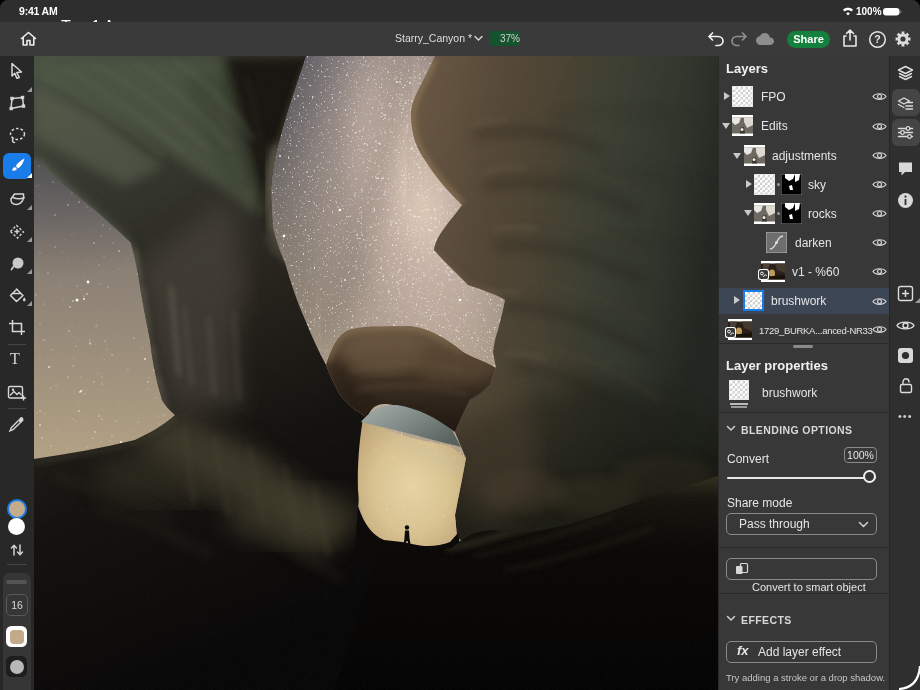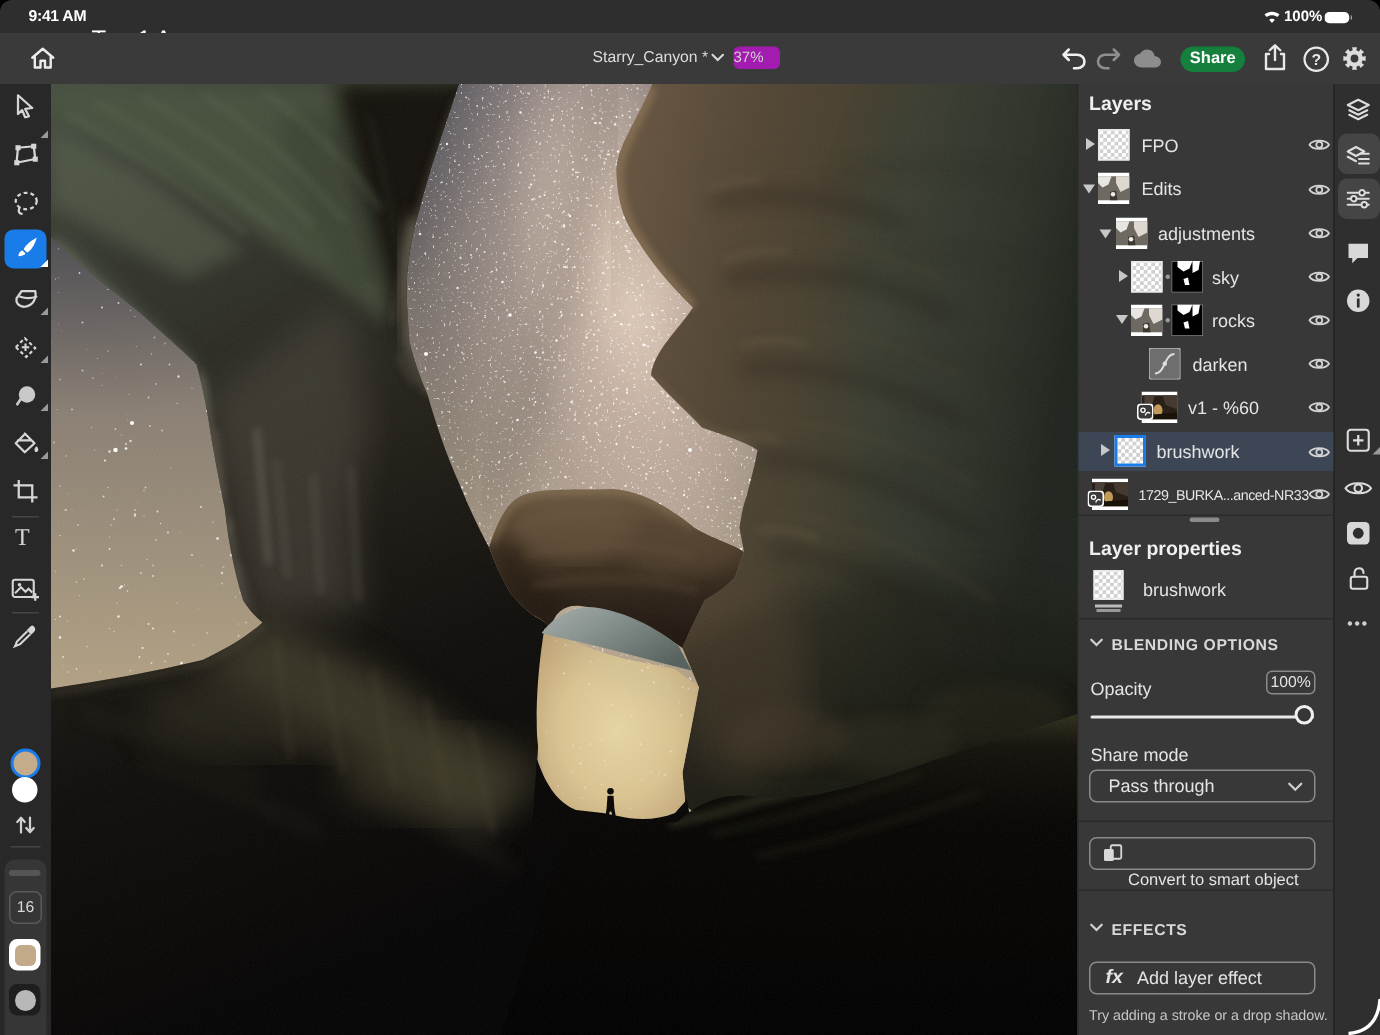--- a/index.html
+++ b/index.html
@@ -40,21 +40,21 @@
 </div>
 
 <div id="topbar" class="abs">
  <svg class="ic" style="left:19px;top:8px" width="19" height="18" viewBox="0 0 19 18">
         <path d="M2.5,8.5 L9.5,2.5 L16.5,8.5 M4.2,7.6 L4.2,15 L8,15 L8,10.5 L11,10.5 L11,15 L14.8,15 L14.8,7.6" fill="none" stroke="#ececec" stroke-width="1.6" stroke-linecap="round" stroke-linejoin="round"></path>
       </svg>
  <span class="abs" style="left:395px;top:10px;font-size:10.5px;color:#dedede">Starry_Canyon *</span>
  <svg class="ic" style="left:474px;top:13px" width="9" height="7" viewBox="0 0 9 7">
         <path d="M1,1.5 L4.5,5 L8,1.5" fill="none" stroke="#d8d8d8" stroke-width="1.4" stroke-linecap="round"></path>
       </svg>
- <div class="abs" style="left:489px;top:9px;width:31px;height:15px;background:#a21caf;border-radius:4px;color:#cfcfcf;font-size:10px;text-align:left;line-height:15px">37%</div>
+ <div class="abs" style="left:489px;top:9px;width:31px;height:15px;background:#14532d;border-radius:4px;color:#cfcfcf;font-size:10px;text-align:right;line-height:15px">37%</div>
  <svg class="ic" style="left:706px;top:8px" width="20" height="18" viewBox="0 0 20 18">
         <path d="M6.5,3 L3,6.5 L6.5,10 M3,6.5 L12,6.5 C15,6.5 17,8.5 17,11 C17,13.5 15,15.5 12,15.5 L10,15.5" fill="none" stroke="#f0f0f0" stroke-width="1.7" stroke-linecap="round" stroke-linejoin="round"></path>
       </svg>
  <svg class="ic" style="left:729px;top:8px" width="20" height="18" viewBox="0 0 20 18">
         <path d="M13.5,3 L17,6.5 L13.5,10 M17,6.5 L8,6.5 C5,6.5 3,8.5 3,11 C3,13.5 5,15.5 8,15.5 L10,15.5" fill="none" stroke="#8f8f8f" stroke-width="1.7" stroke-linecap="round" stroke-linejoin="round"></path>
       </svg>
  <svg class="ic" style="left:755px;top:10px" width="22" height="15" viewBox="0 0 22 15">
         <path d="M6,13 C3.2,13 1,10.9 1,8.4 C1,6.1 2.8,4.2 5.1,3.9 C5.9,2.2 7.7,1 9.7,1 C12.3,1 14.4,2.9 14.8,5.3 C17.1,5.5 19,7.3 19,9.3 C19,11.3 17.2,13 15,13 Z" fill="#8d8d8d"></path>
       </svg>
  <div class="abs" style="left:787px;top:8.5px;width:43px;height:17.5px;background:#15803d;border-radius:9px;color:#fff;font-size:11px;font-weight:700;text-align:center;line-height:17.5px">Share</div>
@@ -2374,21 +2374,21 @@
       <div class="lname" style="left:7px;top:303px;font-size:13px;font-weight:700;color:#f0f0f0">Layer properties</div>
       <div class="abs checker" style="left:10px;top:324px;width:20px;height:20px;border:1px solid #e8e8e8"></div>
       <div class="abs" style="left:11px;top:347px;width:18px;height:1.5px;background:#bbb"></div>
       <div class="abs" style="left:12px;top:350px;width:16px;height:1.5px;background:#999"></div>
       <div class="lname" style="left:43px;top:330px">brushwork</div>
       <div class="abs" style="left:0px;top:356px;width:171px;height:1px;background:#2a2a2a"></div>
       <svg class="ic" style="left:7px;top:369px" width="10" height="7" viewBox="0 0 10 7">
         <path d="M1.5,1.5 L5,5 L8.5,1.5" fill="none" stroke="#d0d0d0" stroke-width="1.5" stroke-linecap="round"></path>
       </svg>
       <div class="lname" style="left:22px;top:366.5px;font-size:10.5px;font-weight:700;letter-spacing:0.4px;color:#d8d8d8">BLENDING OPTIONS</div>
-      <div class="lname" style="left:8px;top:396px">Opacity</div>
+      <div class="lname" style="left:8px;top:396px">Convert</div>
       <div class="abs" style="left:125px;top:391px;width:33px;height:16px;border:1px solid #8a8a8a;border-radius:4px;color:#e4e4e4;font-size:10.5px;text-align:center;line-height:15px">100%</div>
       <div class="abs" style="left:8px;top:420.5px;width:149px;height:2px;background:#e8e8e8;border-radius:1px"></div>
       <div class="abs" style="left:144px;top:414px;width:13px;height:13px;border:2px solid #f0f0f0;border-radius:50%;background:#363636"></div>
       <div class="lname" style="left:8px;top:440px">Share mode</div>
       <div class="abs" style="left:7px;top:457px;width:151px;height:22px;border:1px solid #8a8a8a;border-radius:5px"></div>
       <div class="lname" style="left:20px;top:461px">Pass through</div>
       <svg class="ic" style="left:139px;top:465px" width="11" height="8" viewBox="0 0 11 8">
         <path d="M1.5,1.5 L5.5,5.5 L9.5,1.5" fill="none" stroke="#d0d0d0" stroke-width="1.5" stroke-linecap="round"></path>
       </svg>
       <div class="abs" style="left:0px;top:491px;width:171px;height:1px;background:#2a2a2a"></div>

